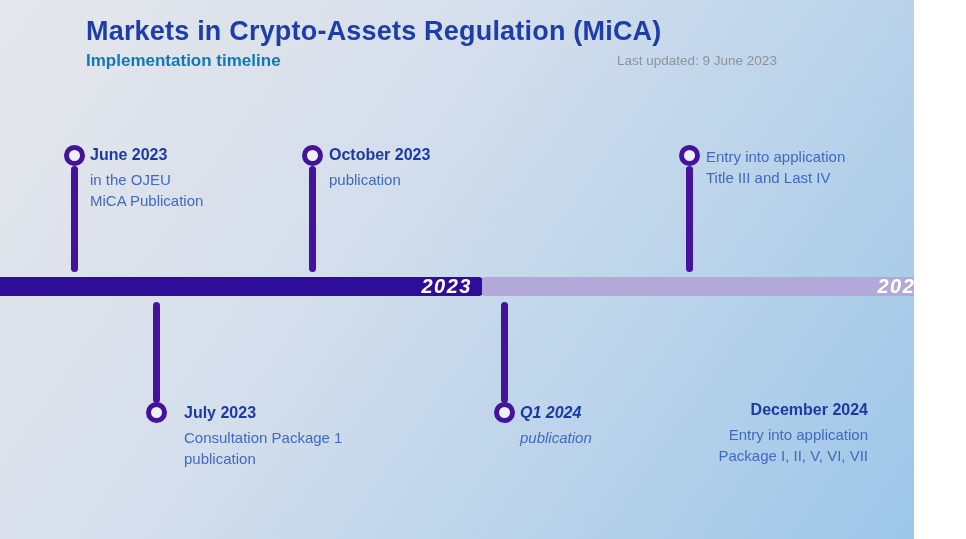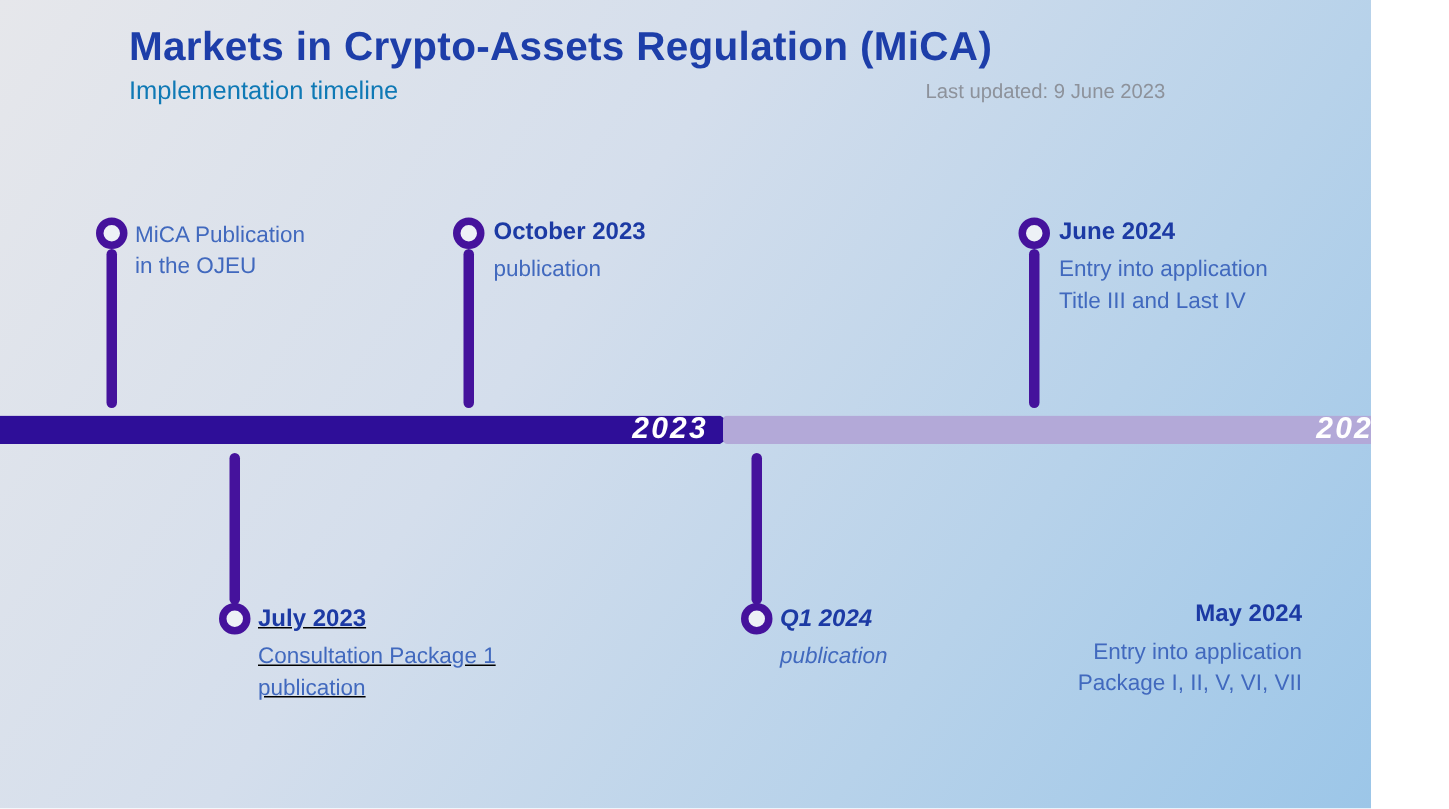--- a/index.html
+++ b/index.html
@@ -22,21 +22,21 @@
     left: 86px; top: 16px;
     font-size: 27px;
     font-weight: bold;
     letter-spacing: 0.2px;
     color: #1d3ea9;
   }
   .subtitle {
     position: absolute;
     left: 86px; top: 51px;
     font-size: 17px;
-    font-weight: normal;
+    font-weight: bold;
     color: #0f79b5;
   }
   .updated {
     position: absolute;
     left: 577px; top: 53px;
     font-size: 13.5px;
     color: #8d929b;
     margin-left: 40px;
   }
 
@@ -111,21 +111,21 @@
     margin-bottom: 5px;
   }
   .event .line {
     font-size: 15px;
     line-height: 21px;
     color: #4169be;
   }
   .ev0 { left: 90px;  top: 146px; }
   .ev2 { left: 329px; top: 146px; }
   .ev4 { left: 706px; top: 146px; }
-  .ev1 { left: 172px; top: 404px; text-decoration: underline; }
+  .ev1 { left: 184px; top: 404px; }
   .ev3 { left: 520px; top: 404px; font-style: italic; }
   .ev5 { right: 46px; top: 401px; text-align: right; }
 </style>
 </head>
 <body>
 
 <div class="canvas">
 
   <h1 class="title">Markets in Crypto-Assets Regulation (MiCA)</h1>
   <h2 class="subtitle">Implementation timeline</h2>
@@ -150,45 +150,45 @@
   <div class="stem stem-ev3"></div>
   <div class="ring ring-ev3"></div>
 
   <div class="ring ring-ev4"></div>
   <div class="stem stem-ev4"></div>
 
   <div class="stem stem-ev5"></div>
   <div class="ring ring-ev5"></div>
 
   <div class="event ev0">
+    <div class="date">June 2023</div>
+    <div class="line">in the OJEU</div>
     <div class="line">MiCA Publication</div>
-    <div class="line">in the OJEU</div>
   </div>
 
   <div class="event ev1">
     <div class="date">July 2023</div>
     <div class="line">Consultation Package 1</div>
     <div class="line">publication</div>
   </div>
 
   <div class="event ev2">
     <div class="date">October 2023</div>
     <div class="line">publication</div>
   </div>
 
   <div class="event ev3">
     <div class="date">Q1 2024</div>
     <div class="line">publication</div>
   </div>
 
   <div class="event ev4">
-    <div class="date">June 2024</div>
     <div class="line">Entry into application</div>
     <div class="line">Title III and Last IV</div>
   </div>
 
   <div class="event ev5">
-    <div class="date">May 2024</div>
+    <div class="date">December 2024</div>
     <div class="line">Entry into application</div>
     <div class="line">Package I, II, V, VI, VII</div>
   </div>
 
 </div>
 
 </body></html>

